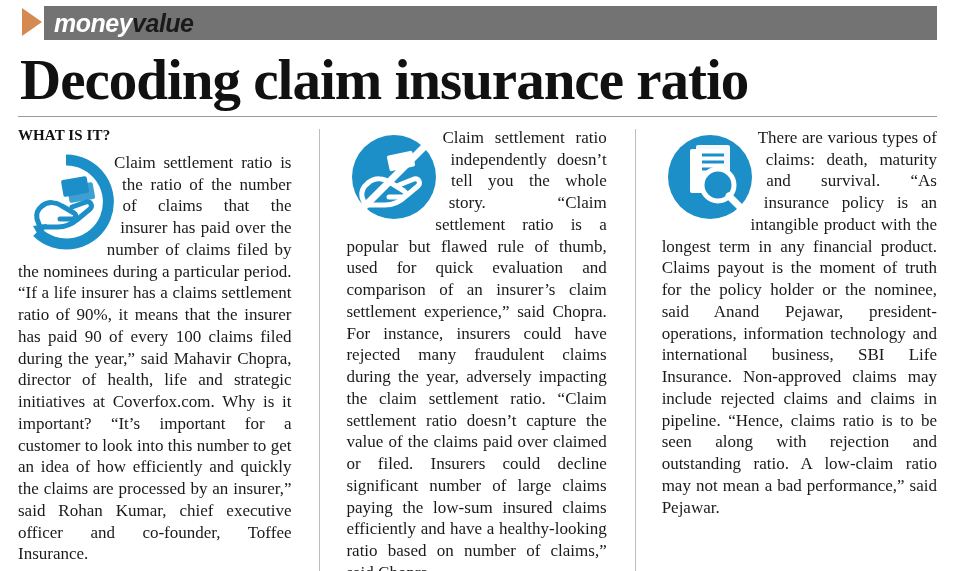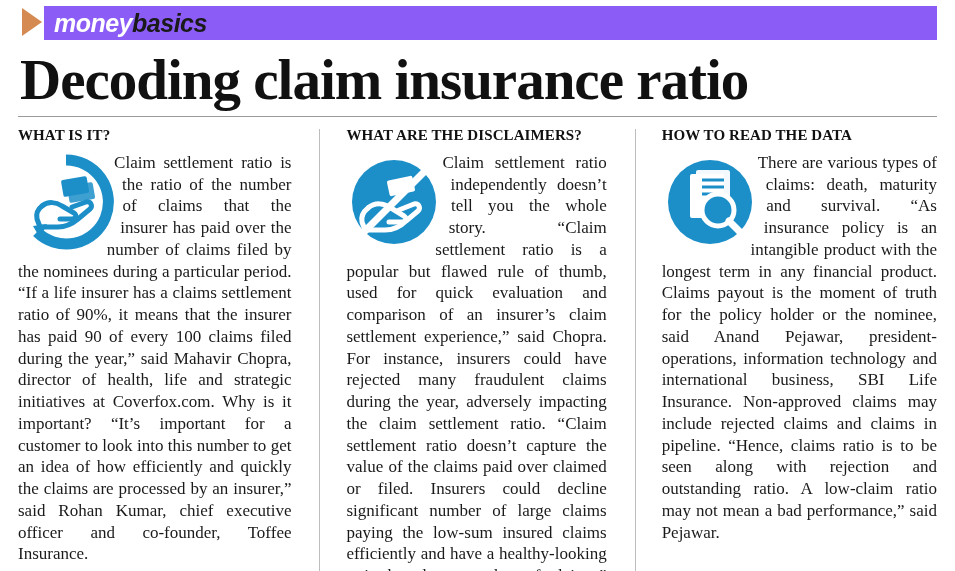--- a/index.html
+++ b/index.html
@@ -41,21 +41,21 @@
     left: 4px;
     top: 2px;
     width: 0;
     height: 0;
     border-left: 20px solid #d58a52;
     border-top: 14px solid transparent;
     border-bottom: 14px solid transparent;
   }
   .masthead-band {
     flex: 1;
-    background: #8b5cf6;
+    background: #737373;
     display: flex;
     align-items: center;
     padding-left: 10px;
   }
   .masthead-band .m-word {
     font-family: "Liberation Sans", sans-serif;
     font-weight: bold;
     font-style: italic;
     font-size: 25px;
     letter-spacing: -0.5px;
@@ -139,21 +139,21 @@
 </style>
 </head>
 <body>
 
 <div class="page">
 
   <div class="masthead">
     <div class="masthead-triangle"></div>
     <div class="masthead-band">
       <span class="m-word">money</span>
-        <span class="b-word">basics</span>
+        <span class="b-word">value</span>
     </div>
   </div>
 
   <h1 class="headline">Decoding claim insurance ratio</h1>
   <hr class="rule">
 
   <div class="columns">
 
     <div class="col c1">
       <div class="col-head">WHAT IS IT?</div>
@@ -168,39 +168,37 @@
             <rect x="50" y="30" width="26" height="17" rx="2" fill="#1c8fc9" opacity="0.85" transform="rotate(-10 63 38)"></rect>
           </g>
         </svg>
       </div>
       <div class="body-text">Claim settlement ratio is the ratio of the number of claims that the insurer has paid over the number of claims filed by the nominees during a particular period. “If a life insurer has a claims settlement ratio of 90%, it means that the insurer has paid 90 of every 100 claims filed during the year,” said Mahavir Chopra, director of health, life and strategic initiatives at Coverfox.com. Why is it important? “It’s important for a customer to look into this number to get an idea of how efficiently and quickly the claims are processed by an insurer,” said Rohan Kumar, chief executive officer and co-founder, Toffee Insurance.</div>
     </div>
 
     <div class="col-sep"></div>
 
     <div class="col c2">
-      <div class="col-head">WHAT ARE THE DISCLAIMERS?</div>
       <div class="icon-float">
         <svg width="96" height="96" viewBox="0 0 96 96" aria-hidden="true">
           <circle cx="48" cy="48" r="42" fill="#1c8fc9"></circle>
           <g fill="#ffffff">
             <path d="M22 54 c7 -6 16 -5 23 0 l13 8 c3 2 2 6 -2 6 l-13 0" fill="none" stroke="#ffffff" stroke-width="5" stroke-linecap="round" stroke-linejoin="round"></path>
             <path d="M22 54 c-5 4 -7 9 -6 14 l3 8 l20 0 c9 0 15 -3 21 -9 l12 -10 c3 -3 1 -8 -4 -7 l-15 6" fill="none" stroke="#ffffff" stroke-width="5" stroke-linecap="round" stroke-linejoin="round"></path>
             <rect x="42" y="24" width="26" height="16" rx="2" transform="rotate(-12 55 32)"></rect>
           </g>
           <line x1="16" y1="80" x2="80" y2="16" stroke="#ffffff" stroke-width="7"></line>
         </svg>
       </div>
       <div class="body-text">Claim settlement ratio independently doesn’t tell you the whole story. “Claim settlement ratio is a popular but flawed rule of thumb, used for quick evaluation and comparison of an insurer’s claim settlement experience,” said Chopra. For instance, insurers could have rejected many fraudulent claims during the year, adversely impacting the claim settlement ratio. “Claim settlement ratio doesn’t capture the value of the claims paid over claimed or filed. Insurers could decline significant number of large claims paying the low-sum insured claims efficiently and have a healthy-looking ratio based on number of claims,” said Chopra</div>
     </div>
 
     <div class="col-sep"></div>
 
     <div class="col c3">
-      <div class="col-head">HOW TO READ THE DATA</div>
       <div class="icon-float">
         <svg width="96" height="96" viewBox="0 0 96 96" aria-hidden="true">
           <circle cx="48" cy="48" r="42" fill="#1c8fc9"></circle>
           <g fill="#ffffff">
             <rect x="28" y="20" width="34" height="44" rx="2"></rect>
             <rect x="34" y="16" width="34" height="44" rx="2" opacity="0.95"></rect>
           </g>
           <g stroke="#1c8fc9" stroke-width="3">
             <line x1="40" y1="26" x2="62" y2="26"></line>
             <line x1="40" y1="33" x2="62" y2="33"></line>

